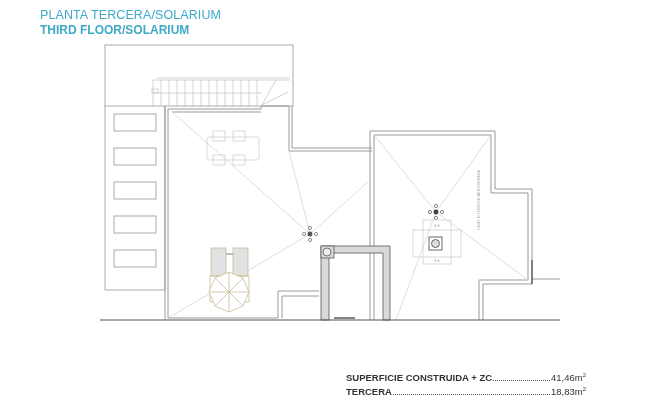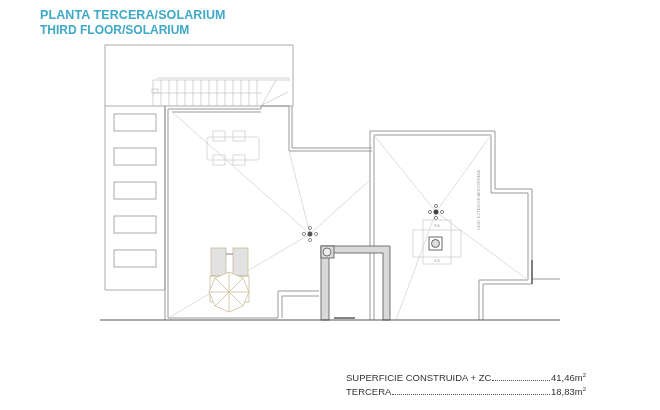--- a/index.html
+++ b/index.html
@@ -1,23 +1,23 @@
 <!DOCTYPE html>
 <html><head>
 <meta charset="utf-8">
 <style>
   html, body { margin:0; padding:0; background:#ffffff; }
   body { width:660px; height:410px; position:relative; overflow:hidden; font-family:"Liberation Sans", sans-serif; }
-  .title { position:absolute; left:40px; top:8px; color:#3fa9c8; font-weight:bold; font-size:12.5px; letter-spacing:0.1px; }
+  .title { position:absolute; left:40px; top:8px; color:#3fa9c8; font-weight:normal; font-size:12.5px; letter-spacing:0.1px; }
   .subtitle { position:absolute; left:40px; top:23px; color:#3fa9c8; font-weight:bold; font-size:12px; }
   svg.plan { position:absolute; left:0; top:0; }
   .table-box { position:absolute; left:346px; top:370px; width:240px; font-size:9.5px; color:#333; }
   .table-box .hdr { font-weight:bold; font-size:9.5px; margin-bottom:1px; color:#222; }
   .row { display:flex; align-items:baseline; line-height:10.5px; }
-  .row .lbl { white-space:nowrap; }
+  .row .lbl { white-space:nowrap;font-weight:bold; }
   .row .dots { flex:1; border-bottom:1px dotted #555; margin:0 1px 2px 1px; height:0; }
   .row .val { white-space:nowrap; }
   .row sup { font-size:6px; }
 </style>
 </head>
 <body>
 
 <div class="title">PLANTA TERCERA/SOLARIUM</div>
 <div class="subtitle">THIRD FLOOR/SOLARIUM</div>
 

